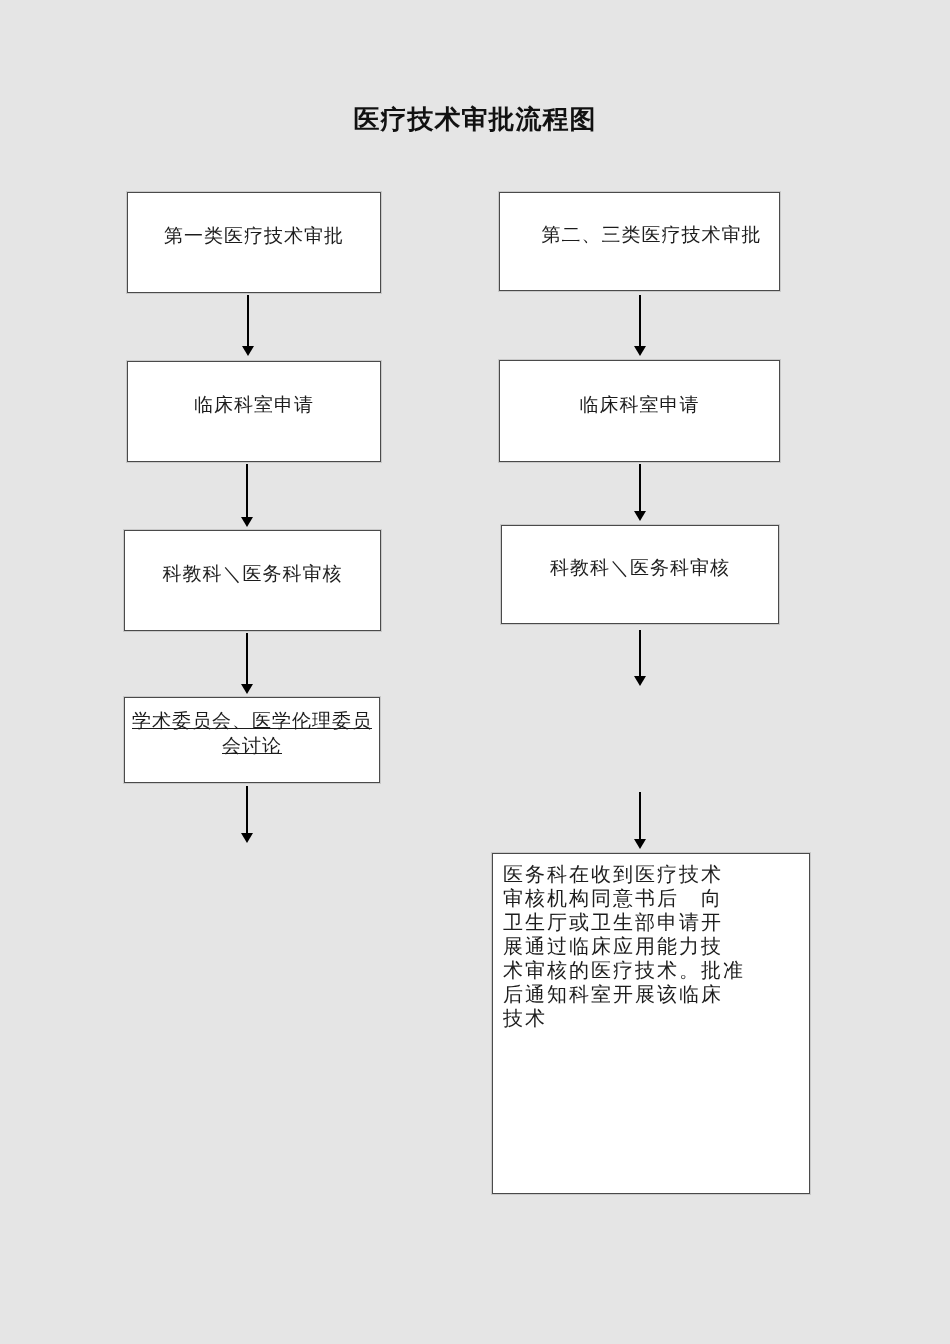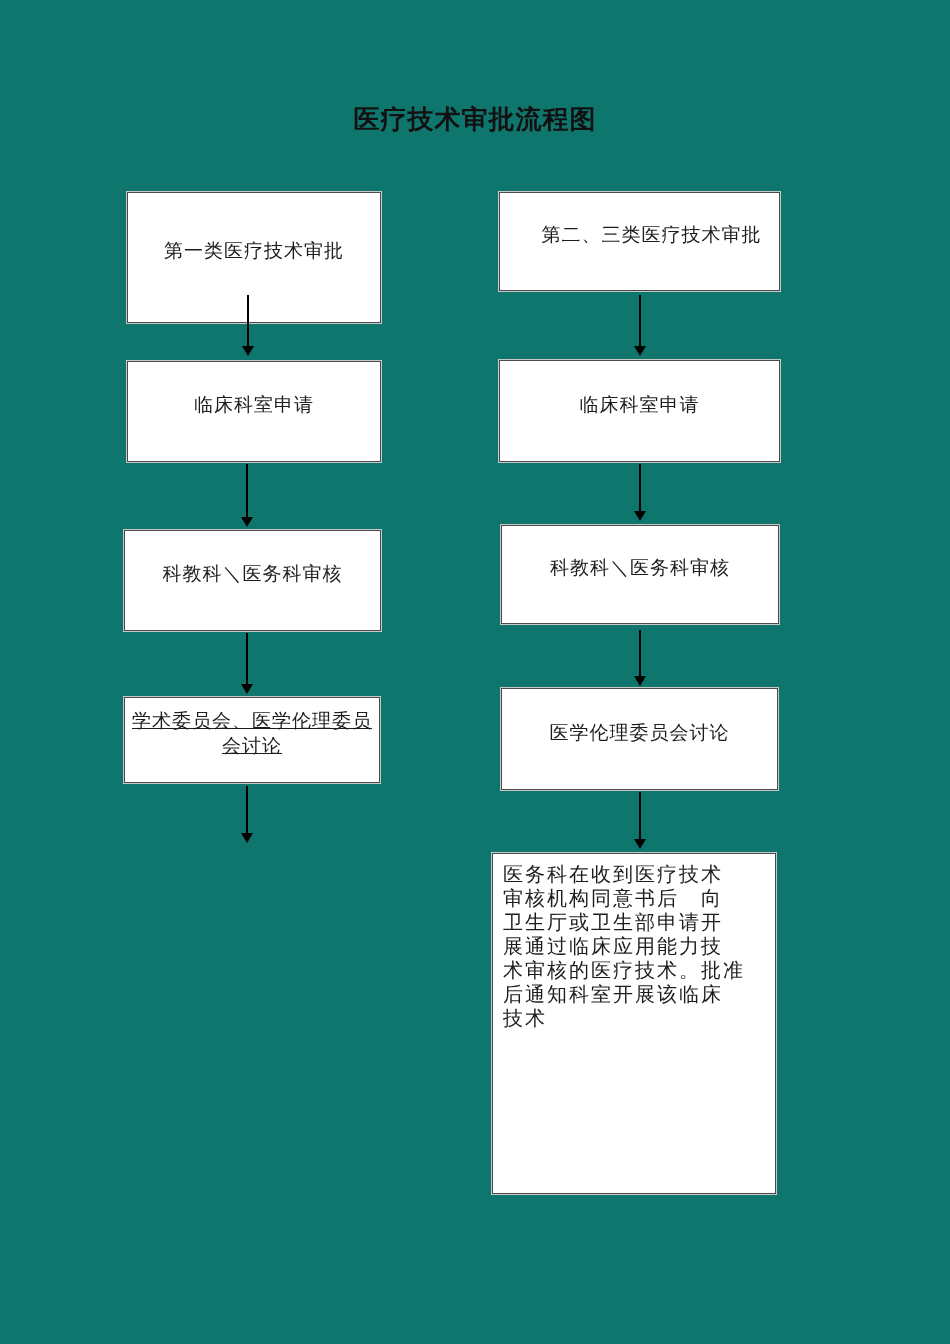--- a/index.html
+++ b/index.html
@@ -4,21 +4,21 @@
 <style>
   html, body {
     margin: 0;
     padding: 0;
     background: #ffffff;
   }
   .page {
     position: relative;
     width: 950px;
     height: 1344px;
-    background: #0f766e;
+    background: #e5e5e5;
     font-family: "Liberation Serif", "DejaVu Serif", serif;
     color: #1c1c1c;
     overflow: hidden;
   }
   .doc-title {
     position: absolute;
     top: 102px;
     left: 0;
     width: 100%;
     text-align: center;
@@ -75,21 +75,21 @@
     border-top: 10px solid #000000;
   }
 </style>
 </head>
 <body>
 
 <div class="page">
 
   <div class="doc-title">医疗技术审批流程图</div>
 
-  <div class="flow-box lift" style="left:127px; top:192px; width:254px; height:131px;">
+  <div class="flow-box lift" style="left:127px; top:192px; width:254px; height:101px;">
     <span>第一类医疗技术审批</span>
   </div>
 
   <div class="arrow" style="left:247px; top:295px; height:51px;"></div>
 
   <div class="flow-box lift" style="left:127px; top:361px; width:254px; height:101px;">
     <span>临床科室申请</span>
   </div>
 
   <div class="arrow" style="left:246px; top:464px; height:53px;"></div>
@@ -119,27 +119,24 @@
   </div>
 
   <div class="arrow" style="left:639px; top:464px; height:47px;"></div>
 
   <div class="flow-box lift" style="left:501px; top:525px; width:278px; height:99px;">
     <span>科教科＼医务科审核</span>
   </div>
 
   <div class="arrow" style="left:639px; top:630px; height:46px;"></div>
 
-  <div class="flow-box lift" style="left:501px; top:688px; width:277px; height:102px;">
-    <span>医学伦理委员会讨论</span>
-  </div>
 
   <div class="arrow" style="left:639px; top:792px; height:47px;"></div>
 
-  <div class="flow-box note" style="left:492px; top:853px; width:284px; height:341px;">
+  <div class="flow-box note" style="left:492px; top:853px; width:318px; height:341px;">
     <span>医务科在收到医疗技术
 审核机构同意书后　向
 卫生厅或卫生部申请开
 展通过临床应用能力技
 术审核的医疗技术。批准
 后通知科室开展该临床
 技术</span>
   </div>
 
 </div>

